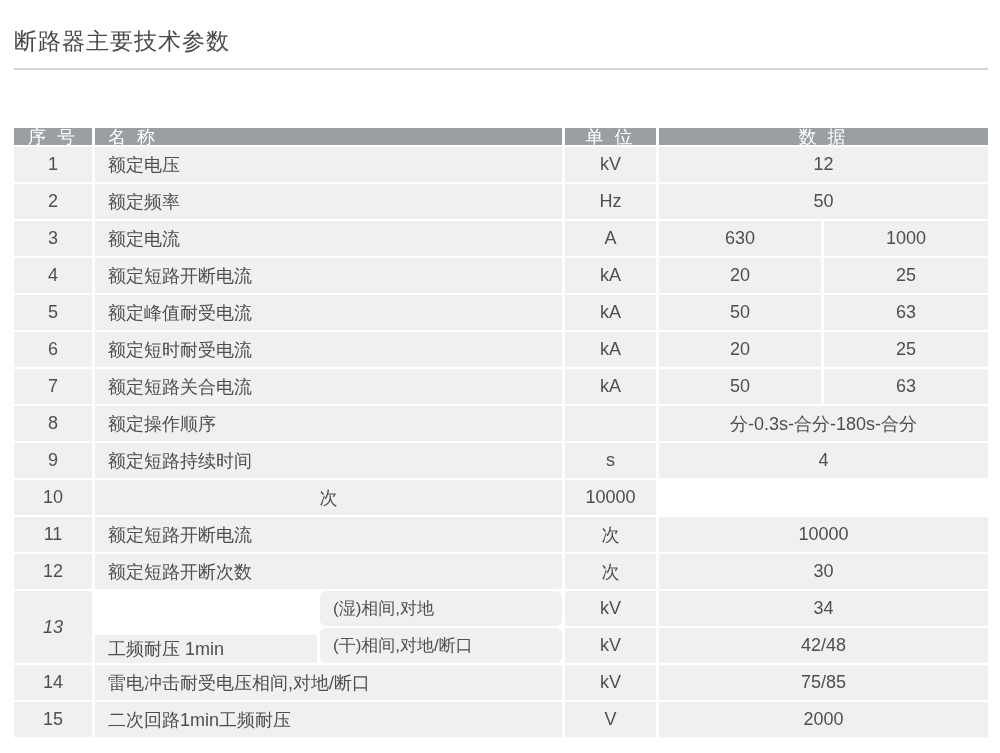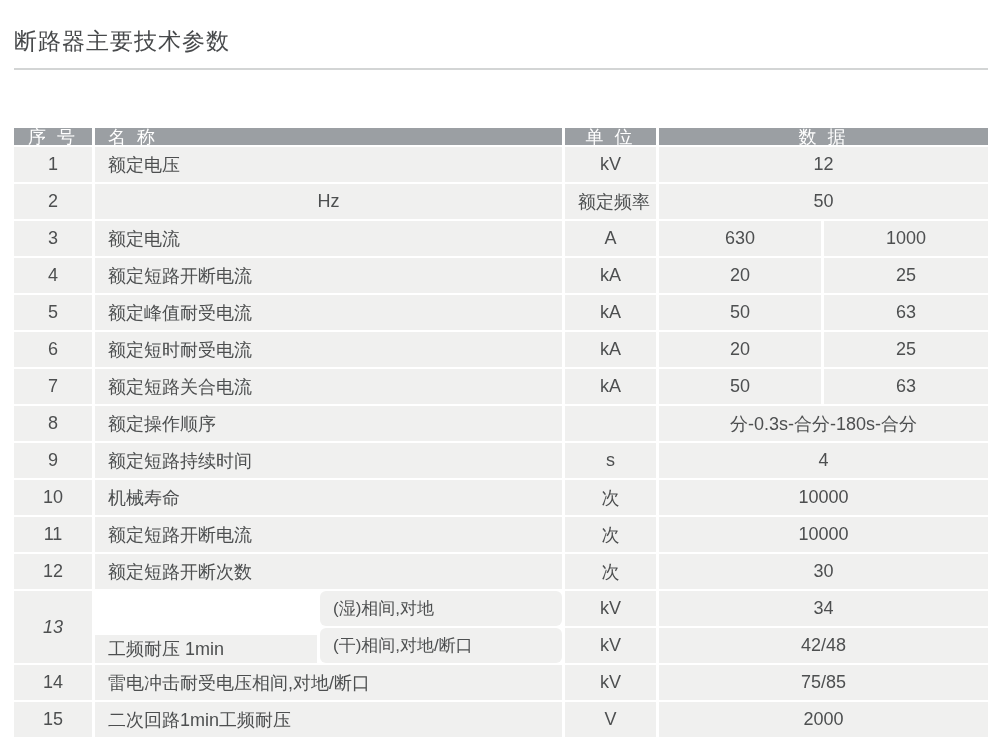--- a/index.html
+++ b/index.html
@@ -94,22 +94,22 @@
 
     <div class="row">
       <div class="cell no">1</div>
       <div class="cell name">额定电压</div>
       <div class="cell unit">kV</div>
       <div class="cell data">12</div>
     </div>
 
     <div class="row">
       <div class="cell no">2</div>
+      <div class="cell name">额定频率</div>
       <div class="cell unit">Hz</div>
-      <div class="cell name">额定频率</div>
       <div class="cell data">50</div>
     </div>
 
     <div class="row split">
       <div class="cell no">3</div>
       <div class="cell name">额定电流</div>
       <div class="cell unit">A</div>
       <div class="cell data">630</div>
       <div class="cell data">1000</div>
     </div>
@@ -155,21 +155,20 @@
 
     <div class="row">
       <div class="cell no">9</div>
       <div class="cell name">额定短路持续时间</div>
       <div class="cell unit">s</div>
       <div class="cell data">4</div>
     </div>
 
     <div class="row">
       <div class="cell no">10</div>
-      <div class="cell name">机械寿命</div>
       <div class="cell unit">次</div>
       <div class="cell data">10000</div>
     </div>
 
     <div class="row">
       <div class="cell no">11</div>
       <div class="cell name">额定短路开断电流</div>
       <div class="cell unit">次</div>
       <div class="cell data">10000</div>
     </div>

